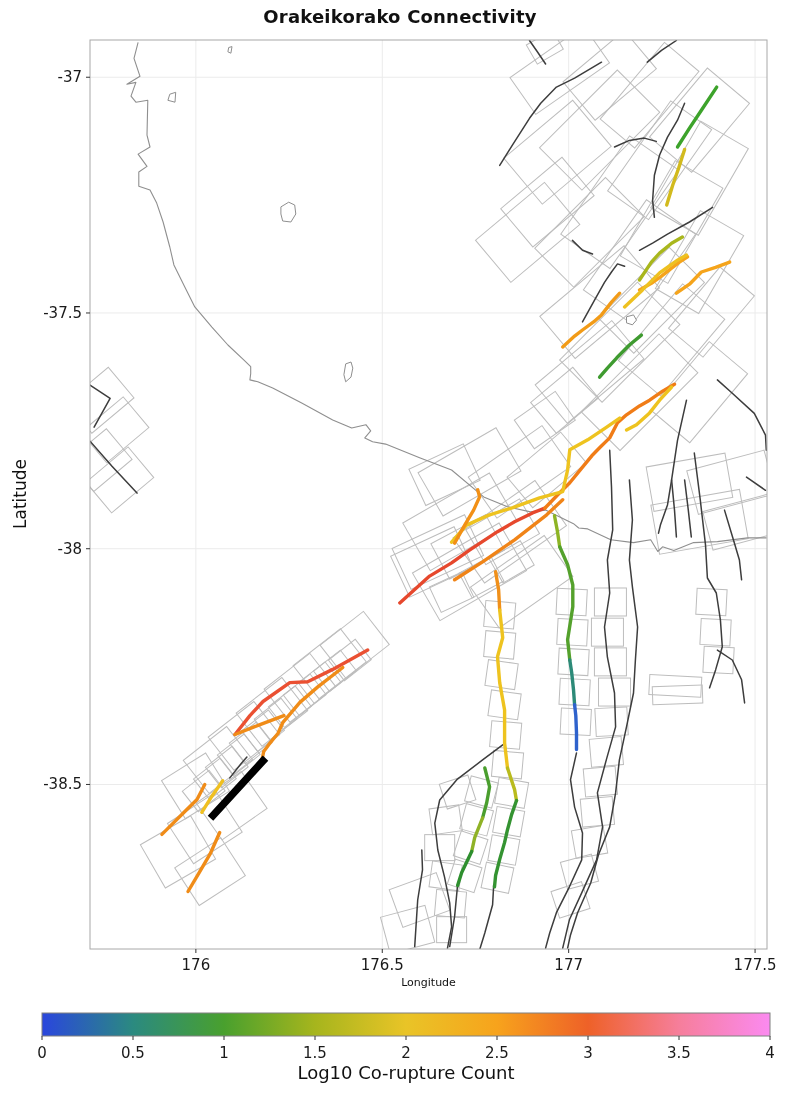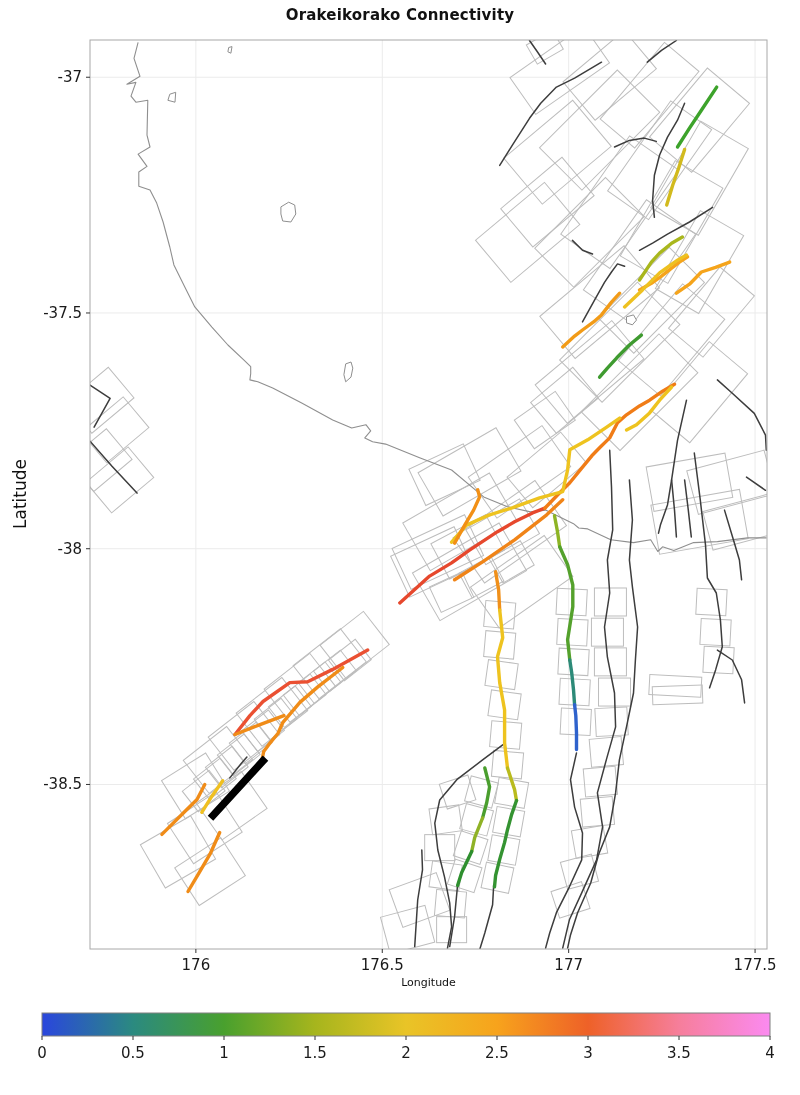--- a/index.html
+++ b/index.html
@@ -2,21 +2,21 @@
 <html><head>
 <meta charset="utf-8">
 <style>
   html,body { margin:0; padding:0; background:#ffffff; }
   .fig {
     position:relative; width:800px; height:1095px; background:#ffffff;
     font-family:"DejaVu Sans", sans-serif; overflow:hidden;
   }
   .fig-title {
     position:absolute; top:6px; left:0; width:800px; text-align:center;
-    font-size:15px; font-weight:bold; color:#111111; letter-spacing:0.2px;
+    font-size:18px; font-weight:bold; color:#111111; letter-spacing:0.2px;
   }
   .x-label {
     position:absolute; top:976px; left:90px; width:677px; text-align:center;
     font-size:11px; color:#111111;
   }
   .y-label {
     position:absolute; top:0; left:0; width:160px; text-align:center;
     font-size:17px; color:#111111;
     transform-origin:0 0; transform:translate(10px,574px) rotate(-90deg);
   }
@@ -281,13 +281,14 @@
         <text x="588" y="1058" text-anchor="middle" font-size="15" fill="#1a1a1a" font-family="DejaVu Sans, sans-serif">3</text>
         <line x1="679" y1="1036" x2="679" y2="1040" stroke="#333333" stroke-width="1"></line>
         <text x="679" y="1058" text-anchor="middle" font-size="15" fill="#1a1a1a" font-family="DejaVu Sans, sans-serif">3.5</text>
         <line x1="770" y1="1036" x2="770" y2="1040" stroke="#333333" stroke-width="1"></line>
         <text x="770" y="1058" text-anchor="middle" font-size="15" fill="#1a1a1a" font-family="DejaVu Sans, sans-serif">4</text>
       </g>
     </svg>
   <div class="fig-title">Orakeikorako Connectivity</div>
   <div class="x-label">Longitude</div>
   <div class="y-label">Latitude</div>
+  <div class="cbar-label">Log10 Co-rupture Count</div>
 </div>
 
 </body></html>

